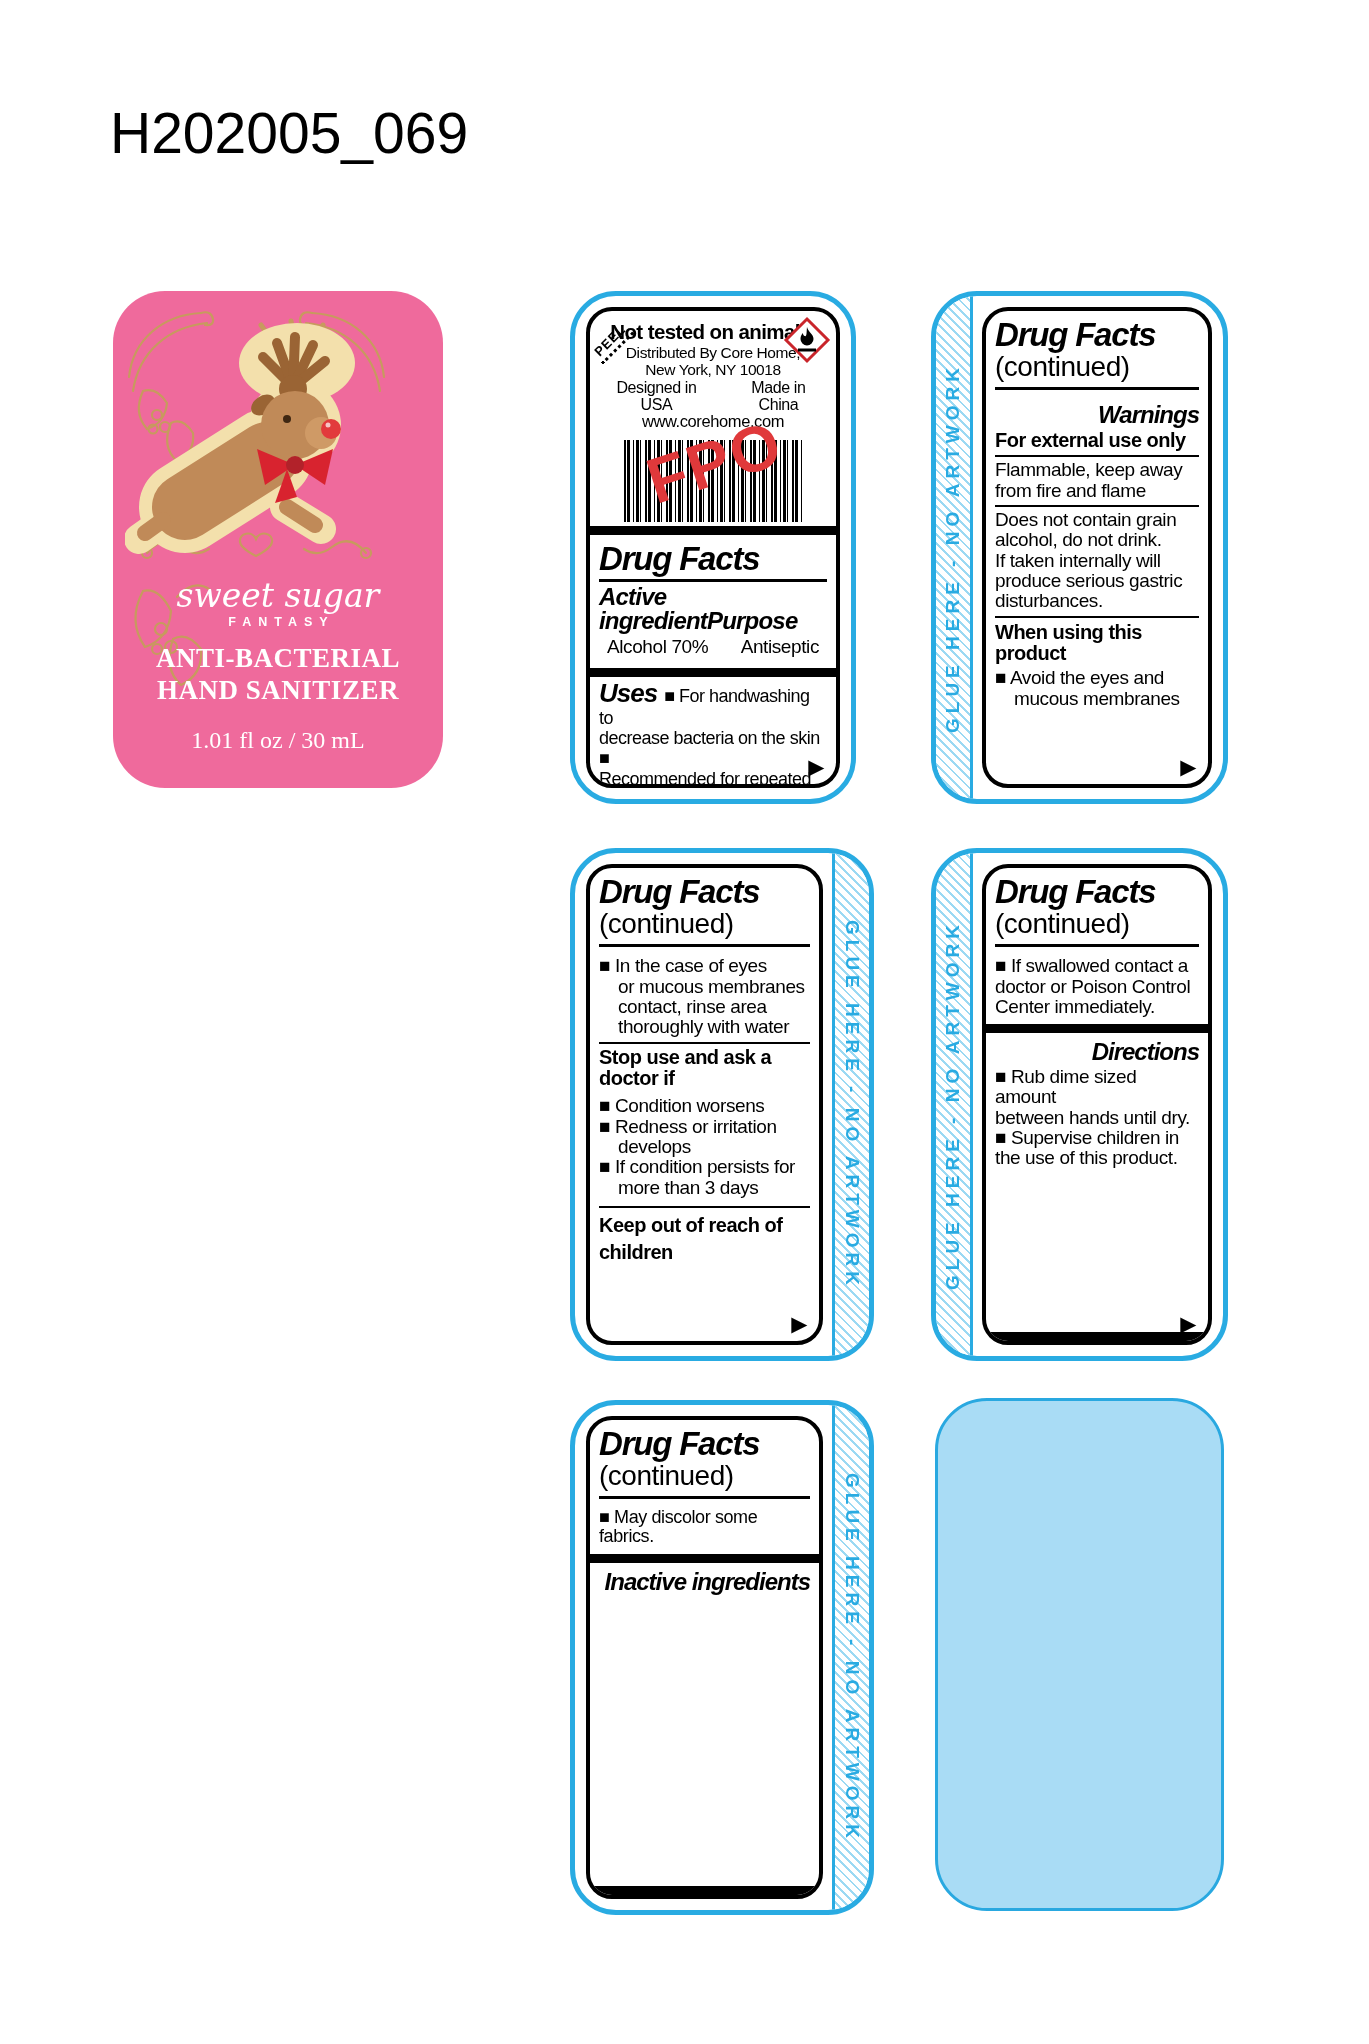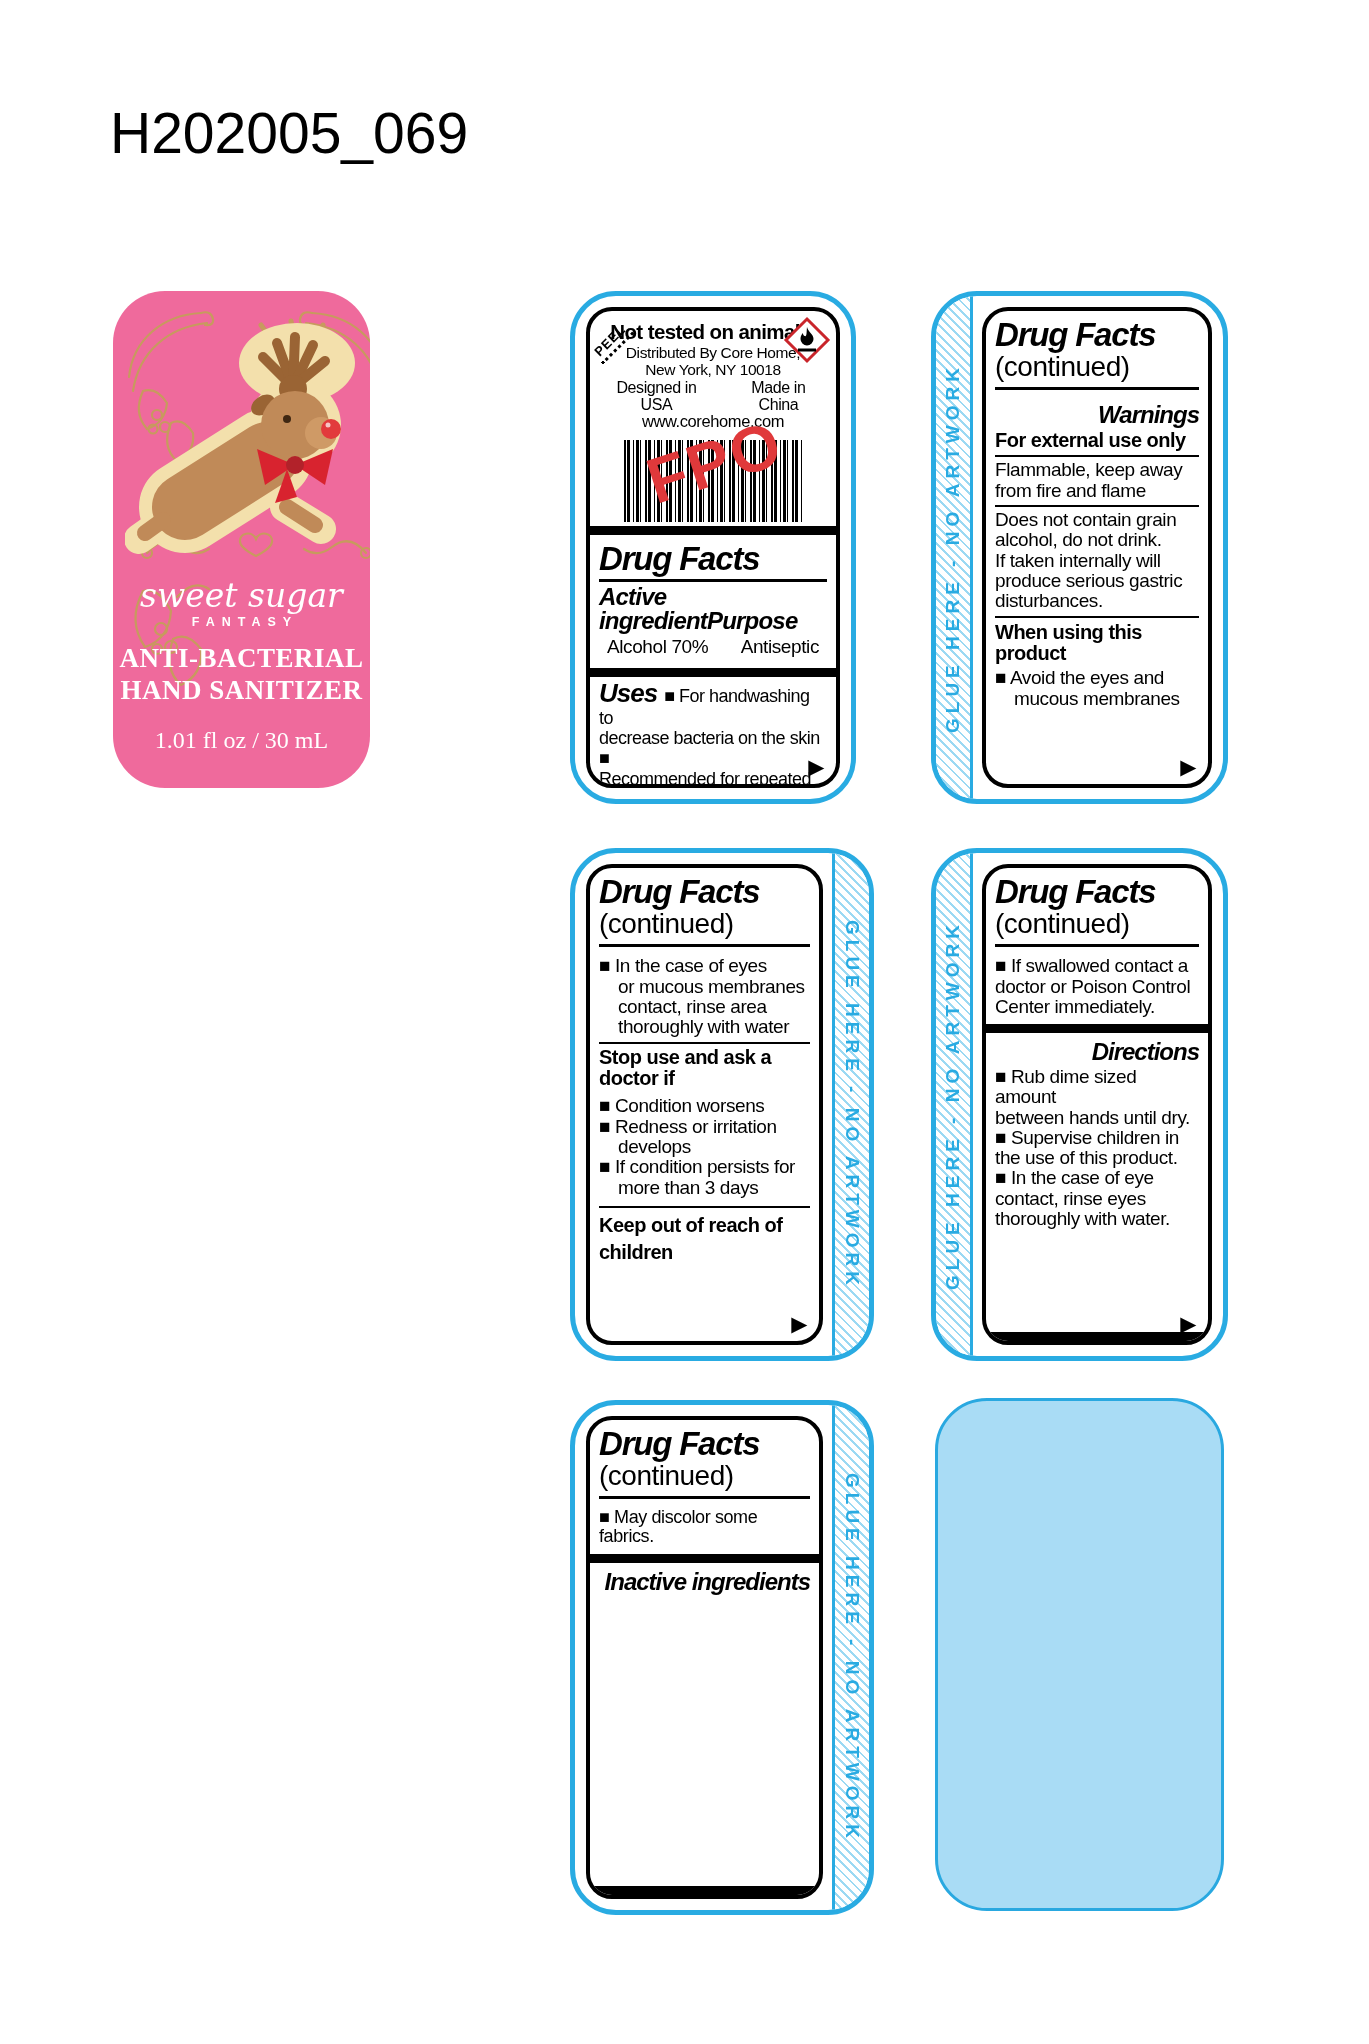--- a/index.html
+++ b/index.html
@@ -73,21 +73,21 @@
     font-family:"Liberation Serif",serif;font-size:24px;}
   .phone-line{font-weight:700;font-size:20px;margin-top:6px;}
 </style>
 </head>
 <body>
 
 <div id="canvas">
 
   <div class="sheet-title">H202005_069</div>
 
-  <div class="front" style="left:113px;top:291px;width:257px;height:497px">
+  <div class="front" style="left:113px;top:291px;width:330px;height:497px">
     <svg style="left:0;top:0" width="287" height="497" viewBox="0 0 287 497">
       <g stroke="#C79A5E" fill="none" stroke-width="2.2" stroke-linecap="round">
         <path d="M16,86 C20,48 50,24 88,22"></path>
           <path d="M20,100 C26,60 56,36 94,32"></path>
         <path d="M88,22 q10,-3 12,6 q1,7 -8,6"></path>
         <g transform="translate(287,0) scale(-1,1)">
           <path d="M16,86 C20,48 50,24 88,22"></path>
             <path d="M20,100 C26,60 56,36 94,32"></path>
           <path d="M88,22 q10,-3 12,6 q1,7 -8,6"></path>
         </g>
@@ -281,23 +281,20 @@
 doctor or Poison Control
 Center immediately.</div>
       </div>
       <div class="bar" style="margin-top:4px"></div>
       <div class="sec grow">
         <div class="sec-head">Directions</div>
         <div class="preline">■ Rub dime sized amount
 between hands until dry.</div>
         <div class="preline">■ Supervise children in
 the use of this product.</div>
-        <div class="preline">■ In the case of eye
-contact, rinse eyes
-thoroughly with water.</div>
       </div>
       <div class="bar"></div>
       <span class="arrow">▶</span>
     </div>
   </div>
 
   <div class="trade has-right-strip" style="left:570px;top:1400px;width:294px;height:505px">
     <div class="strip right">
       <span>GLUE HERE - NO ARTWORK</span>
     </div>

